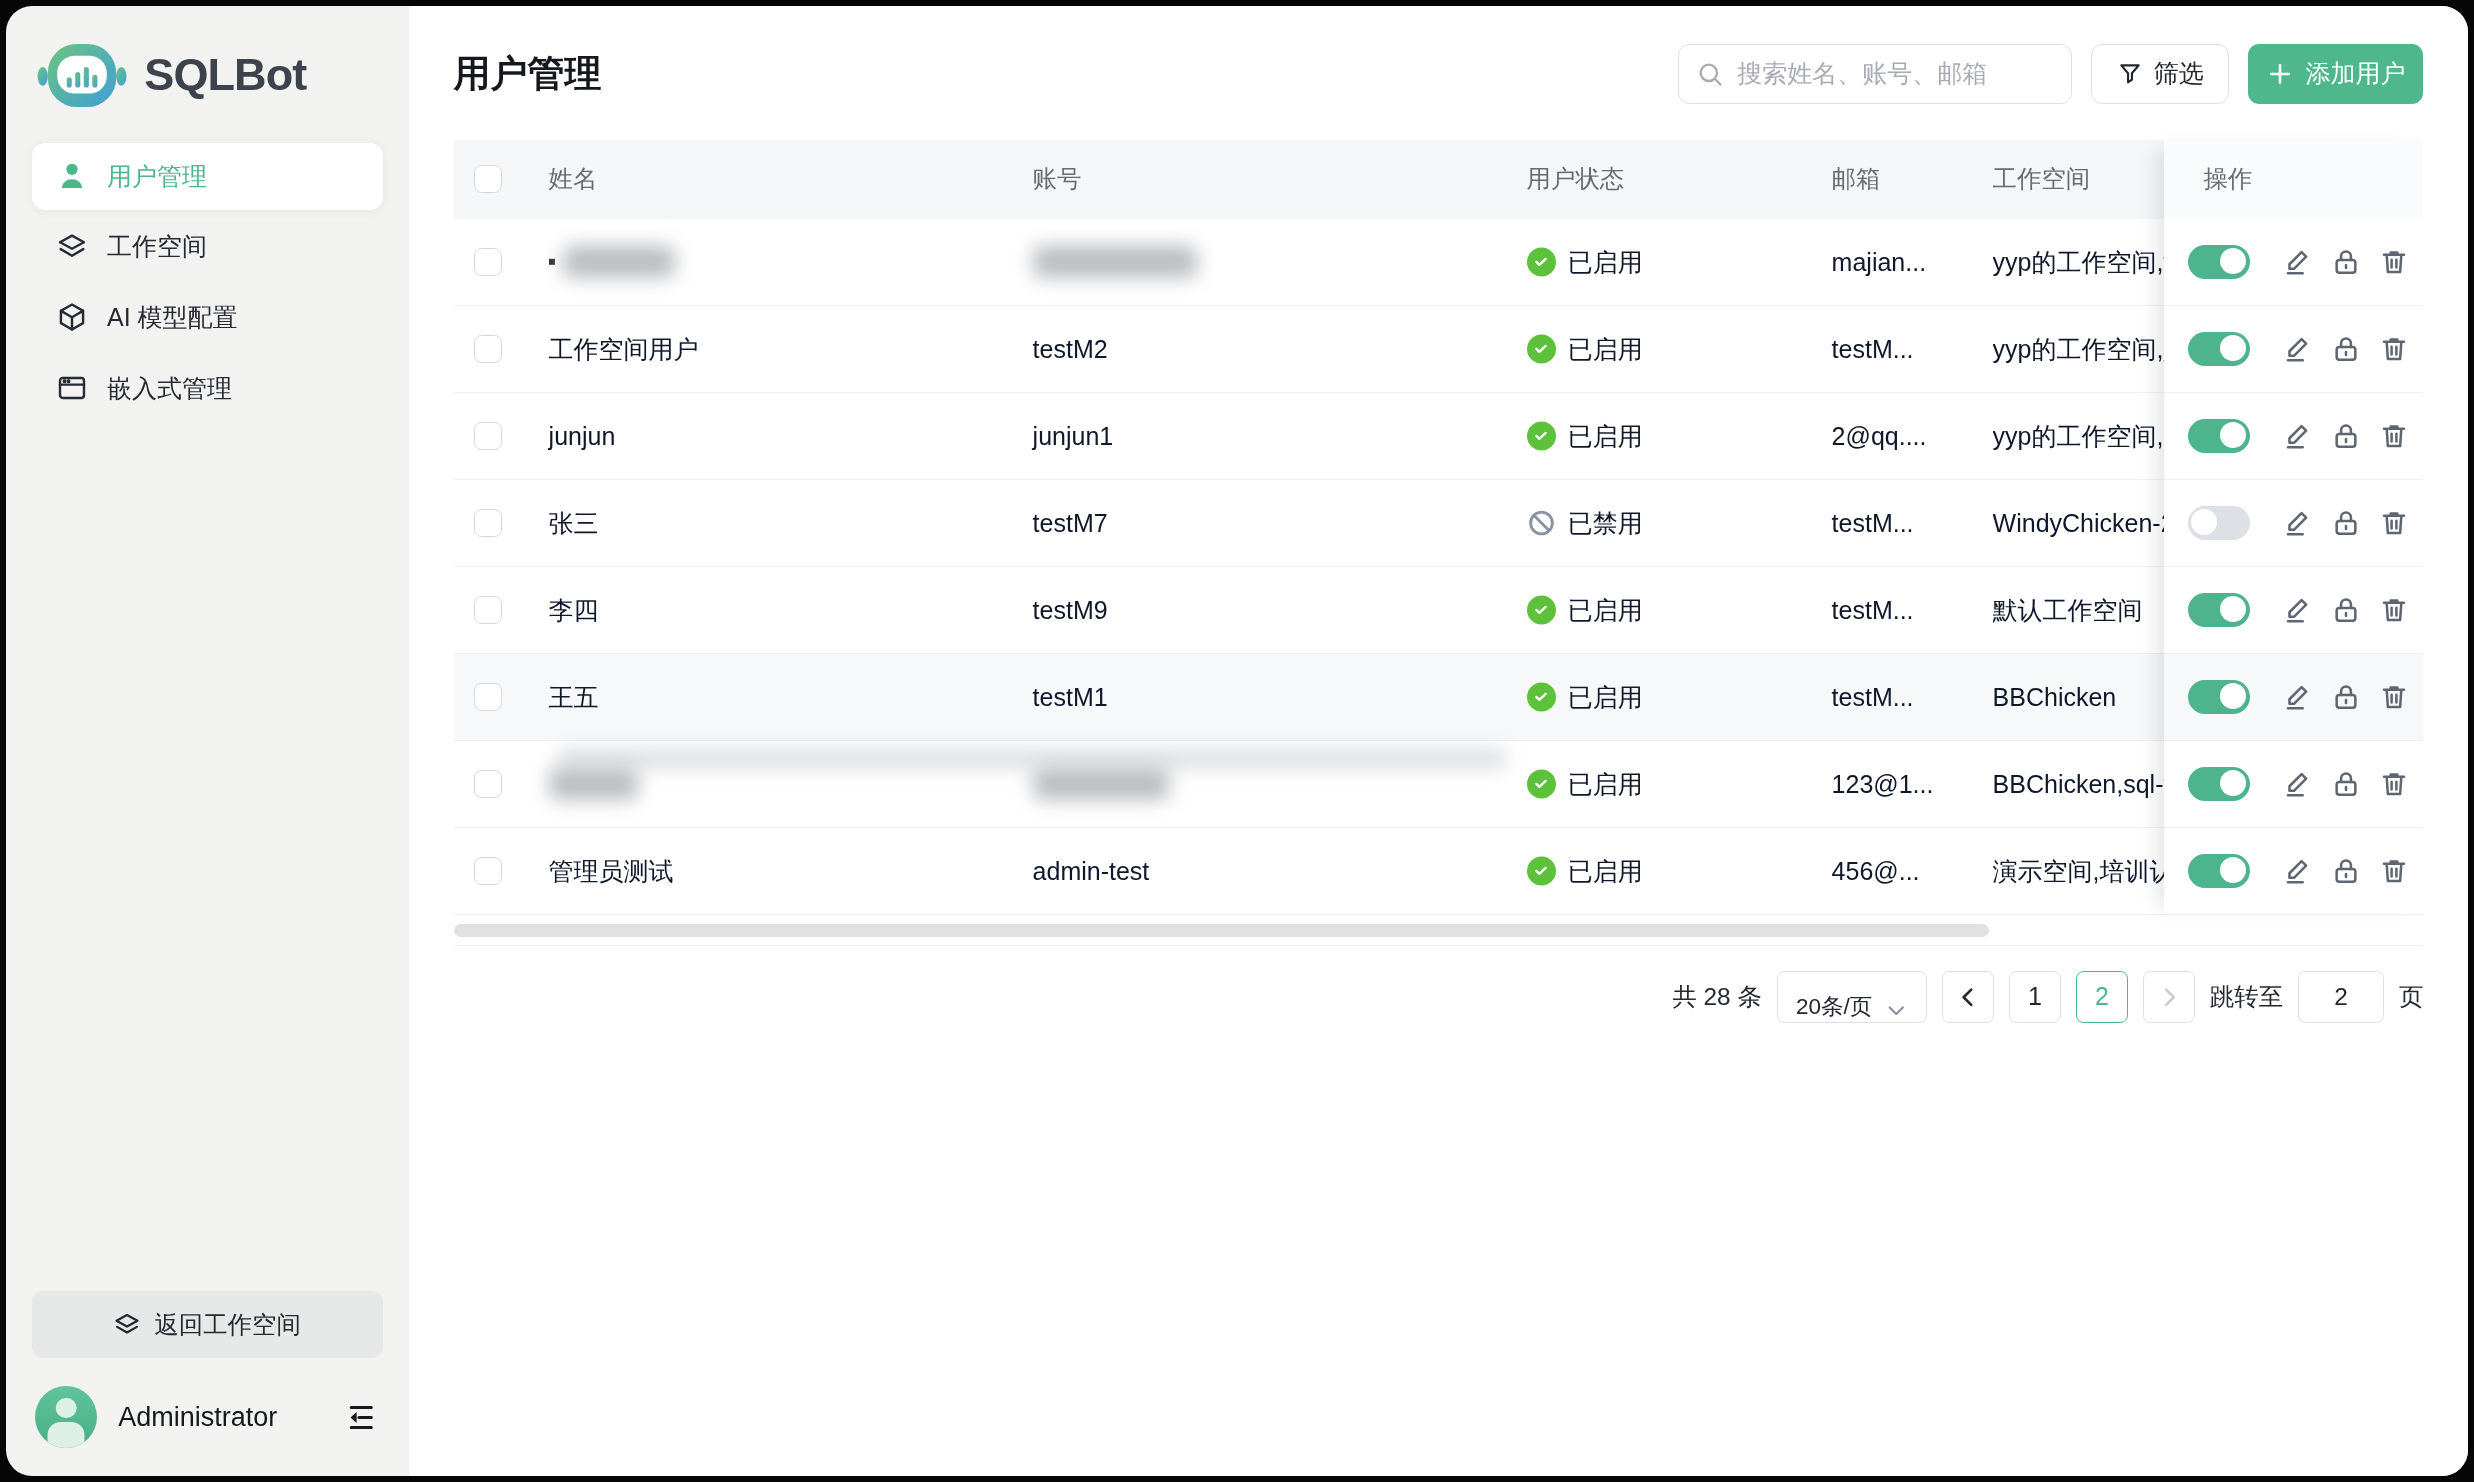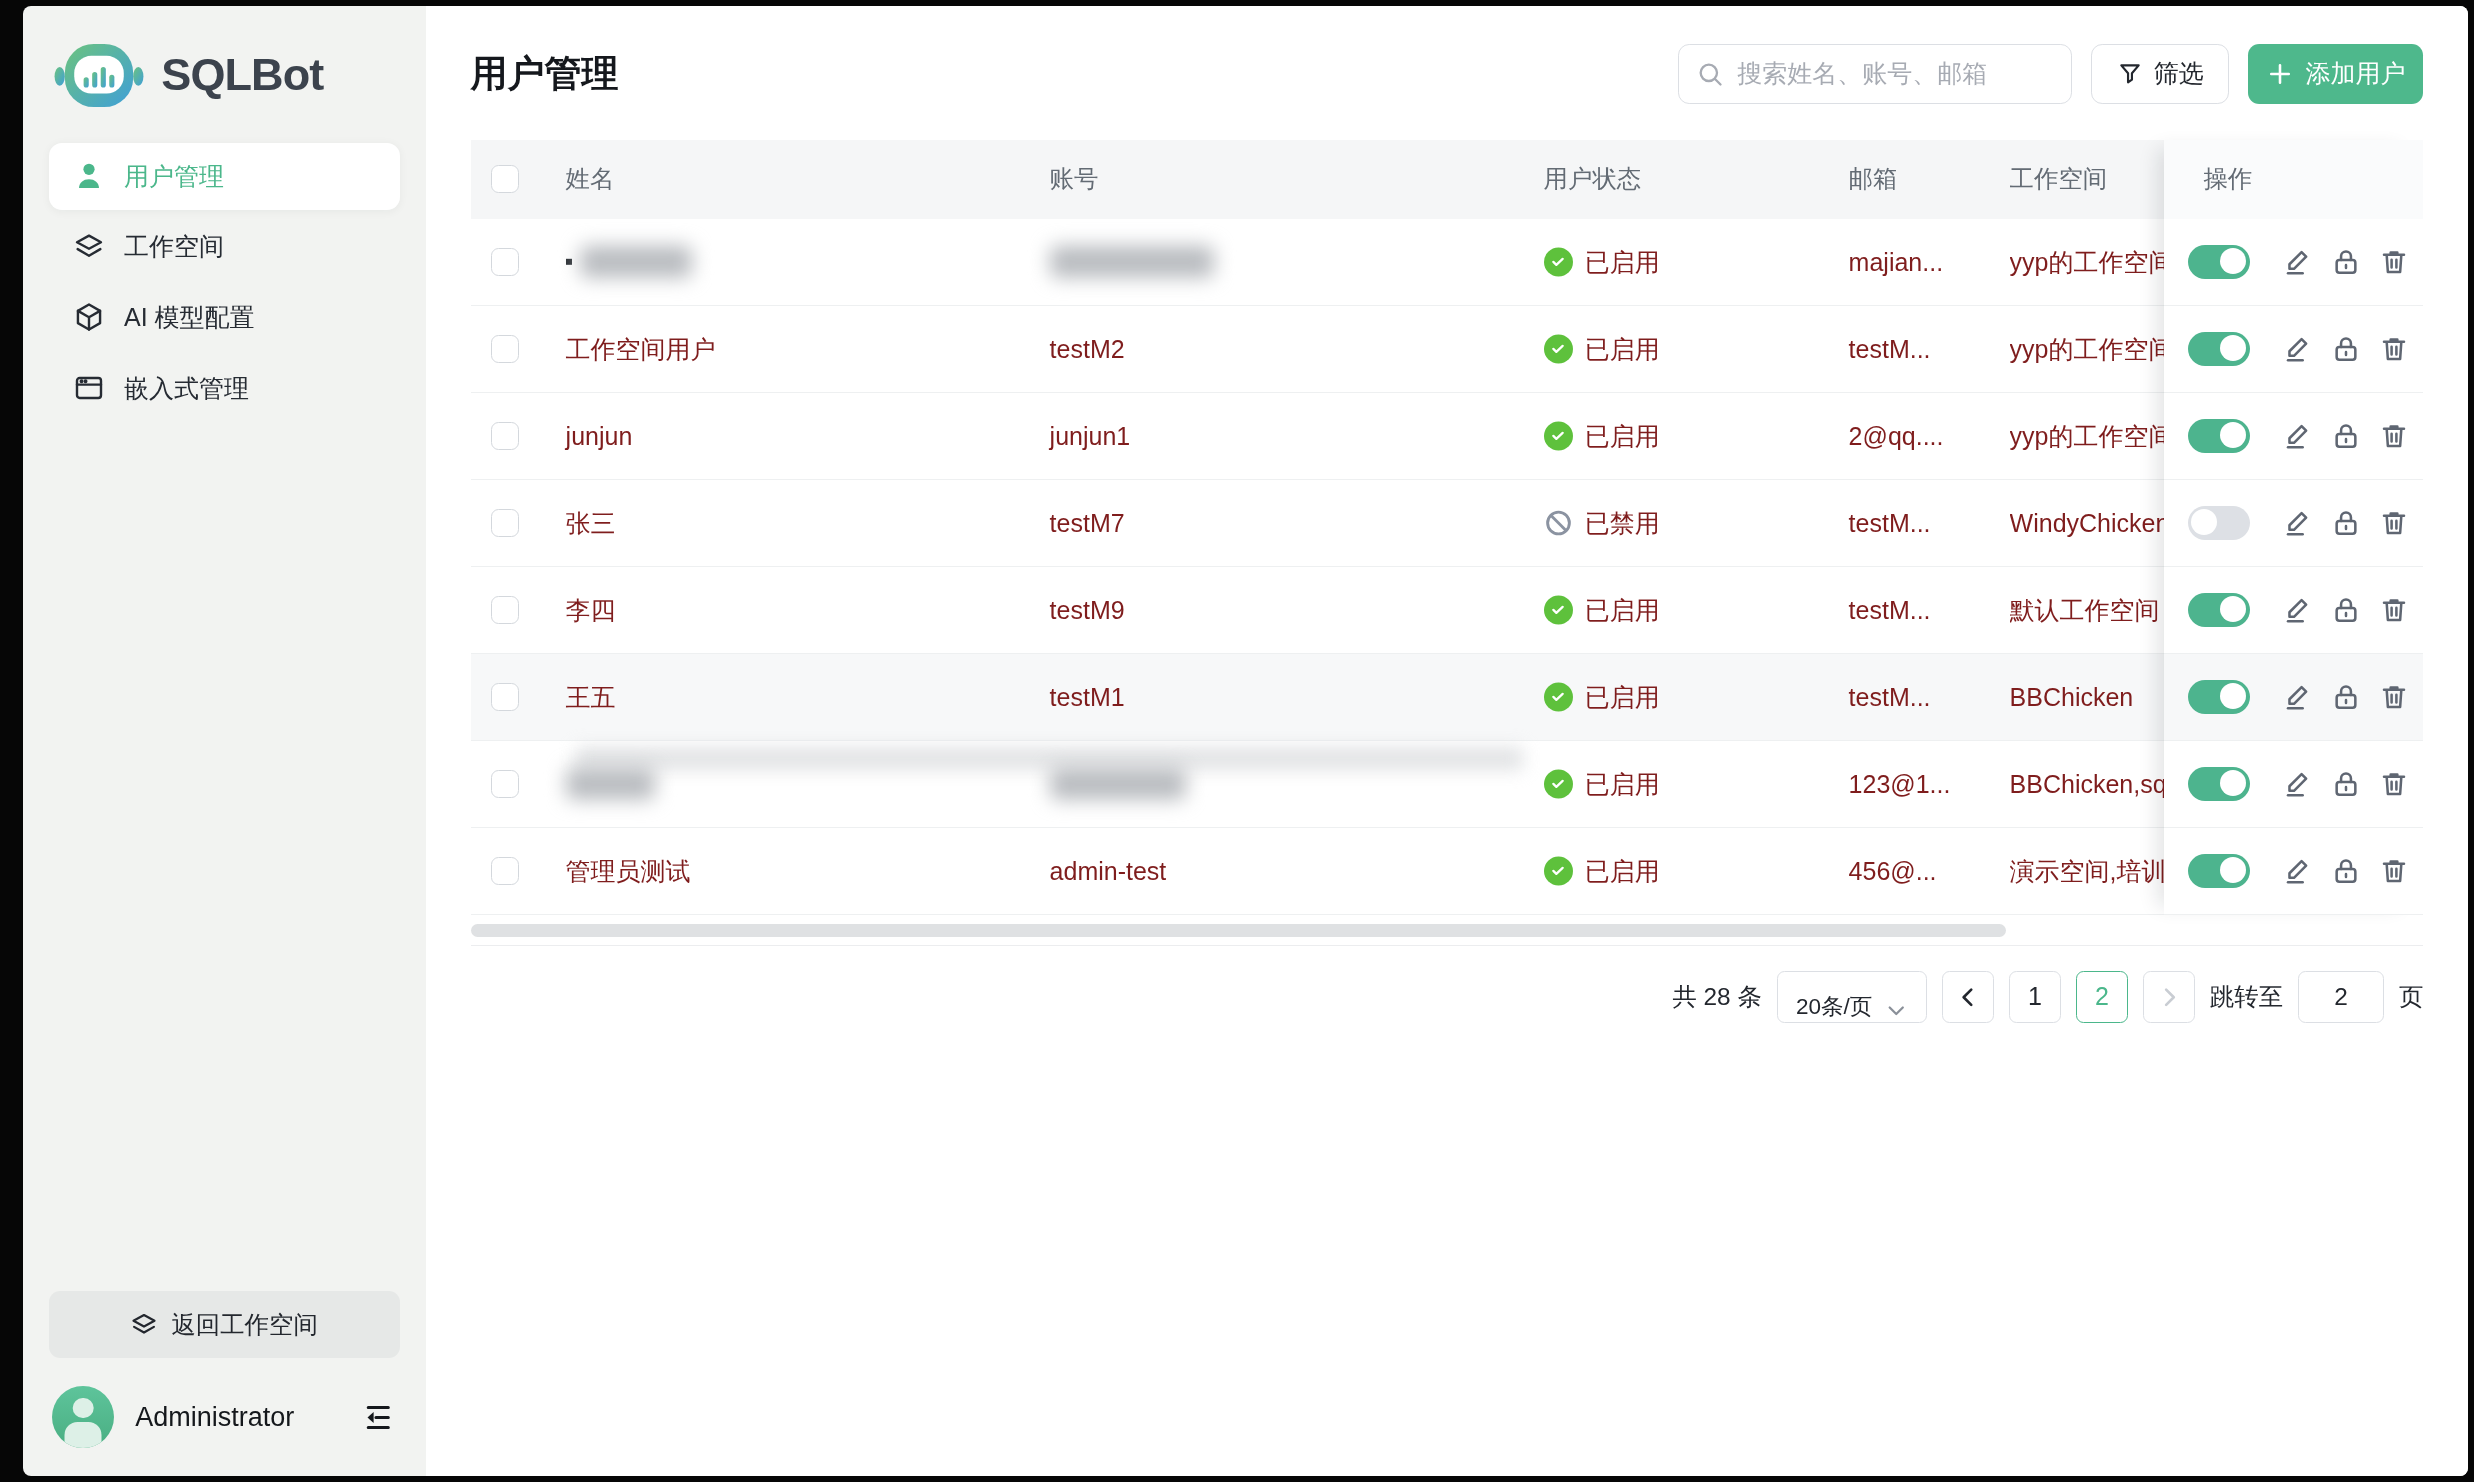--- a/index.html
+++ b/index.html
@@ -1,17 +1,17 @@
 <!DOCTYPE html>
 <html style="font-size:15px"><head>
 <meta charset="utf-8">
 <style>
   * { margin:0; padding:0; box-sizing:border-box; }
   html,body { width:2475px; height:1483px; background:#060606; font-family:"Liberation Sans","DejaVu Sans",sans-serif; overflow:hidden; }
-  .window { position:absolute; inset:5.6px; border-radius:8px; background:#f2f3f1; display:flex; overflow:hidden;margin-left:17px; }
+  .window { position:absolute; inset:5.6px; border-radius:26px; background:#f2f3f1; display:flex; overflow:hidden; }
 
   
   .sidebar { width:403px; flex:none; display:flex; flex-direction:column; padding:24.4px 26px 28px; }
   .logo-row { display:flex; align-items:center; gap:15px; margin:5.6px 3.7px 28px; }
   .logo-text { font-size:45px; font-weight:800; color:#3c434d; letter-spacing:-0.9px; }
   .menu { display:flex; flex-direction:column; gap:3.7px; }
   .menu-item { height:67px; border-radius:13px; display:flex; align-items:center; gap:19px; padding:0 24.4px; font-size:25px; color:#262b33; cursor:pointer; }
   .menu-item svg { width:32px; height:32px; flex:none; }
   .menu-item.active { background:#fff; color:#4bb78b; box-shadow:0 1.9px 9.4px rgba(25,35,45,.05); }
   .spacer { flex:1; }
@@ -32,21 +32,21 @@
   .search-box svg { width:28px; height:28px; flex:none; }
   .search-ph { font-size:25px; color:#a7abb3; white-space:nowrap; }
   .btn-filter { height:60px; padding:0 24.4px; border:1.9px solid #dcdfe4; border-radius:11.2px; background:#fff; display:flex; align-items:center; gap:11.2px; font-size:25px; color:#23272e; cursor:pointer; }
   .btn-filter svg { width:26px; height:26px; }
   .btn-add { height:60px; padding:0 18px; border:none; border-radius:11.2px; background:#4eb88c; color:#fff; display:flex; align-items:center; gap:11.2px; font-size:25px; cursor:pointer; }
   .btn-add svg { width:28px; height:28px; }
 
   
   .table-wrap { margin-top:35px; position:relative; }
   .thead { position:relative; height:79px; background:#f5f6f7; font-size:24.4px; color:#636b74; }
-  .tr { position:relative; height:87px; border-bottom:0.9px solid #eef0f1; font-size:25px; color:#7f1d1d; background:#fff; }
+  .tr { position:relative; height:87px; border-bottom:0.9px solid #eef0f1; font-size:25px; color:#0f172a; background:#fff; }
   .tr.hl { background:#f7f8f9; }
   .cell { position:absolute; top:50%; transform:translateY(-50%); white-space:nowrap; }
   .c-cb { left:20.6px; } .c-name { left:95px; } .c-acct { left:579px; }
   .c-status { left:1073px; } .c-email { left:1378px; }
   .c-ws { left:1539px; width:562px; overflow:hidden; }
   .cb { display:block; width:28px; height:28px; border:1.9px solid #d4d8dd; border-radius:7.5px; background:#fff; cursor:pointer; }
   .status { display:flex; align-items:center; gap:12.2px; }
   .ok-ic { width:29px; height:29px; border-radius:50%; background:#5ec13c; display:flex; align-items:center; justify-content:center; flex:none; }
   .ok-ic svg { width:16px; height:16px; }
   .ban-ic { width:29px; height:29px; flex:none; }

